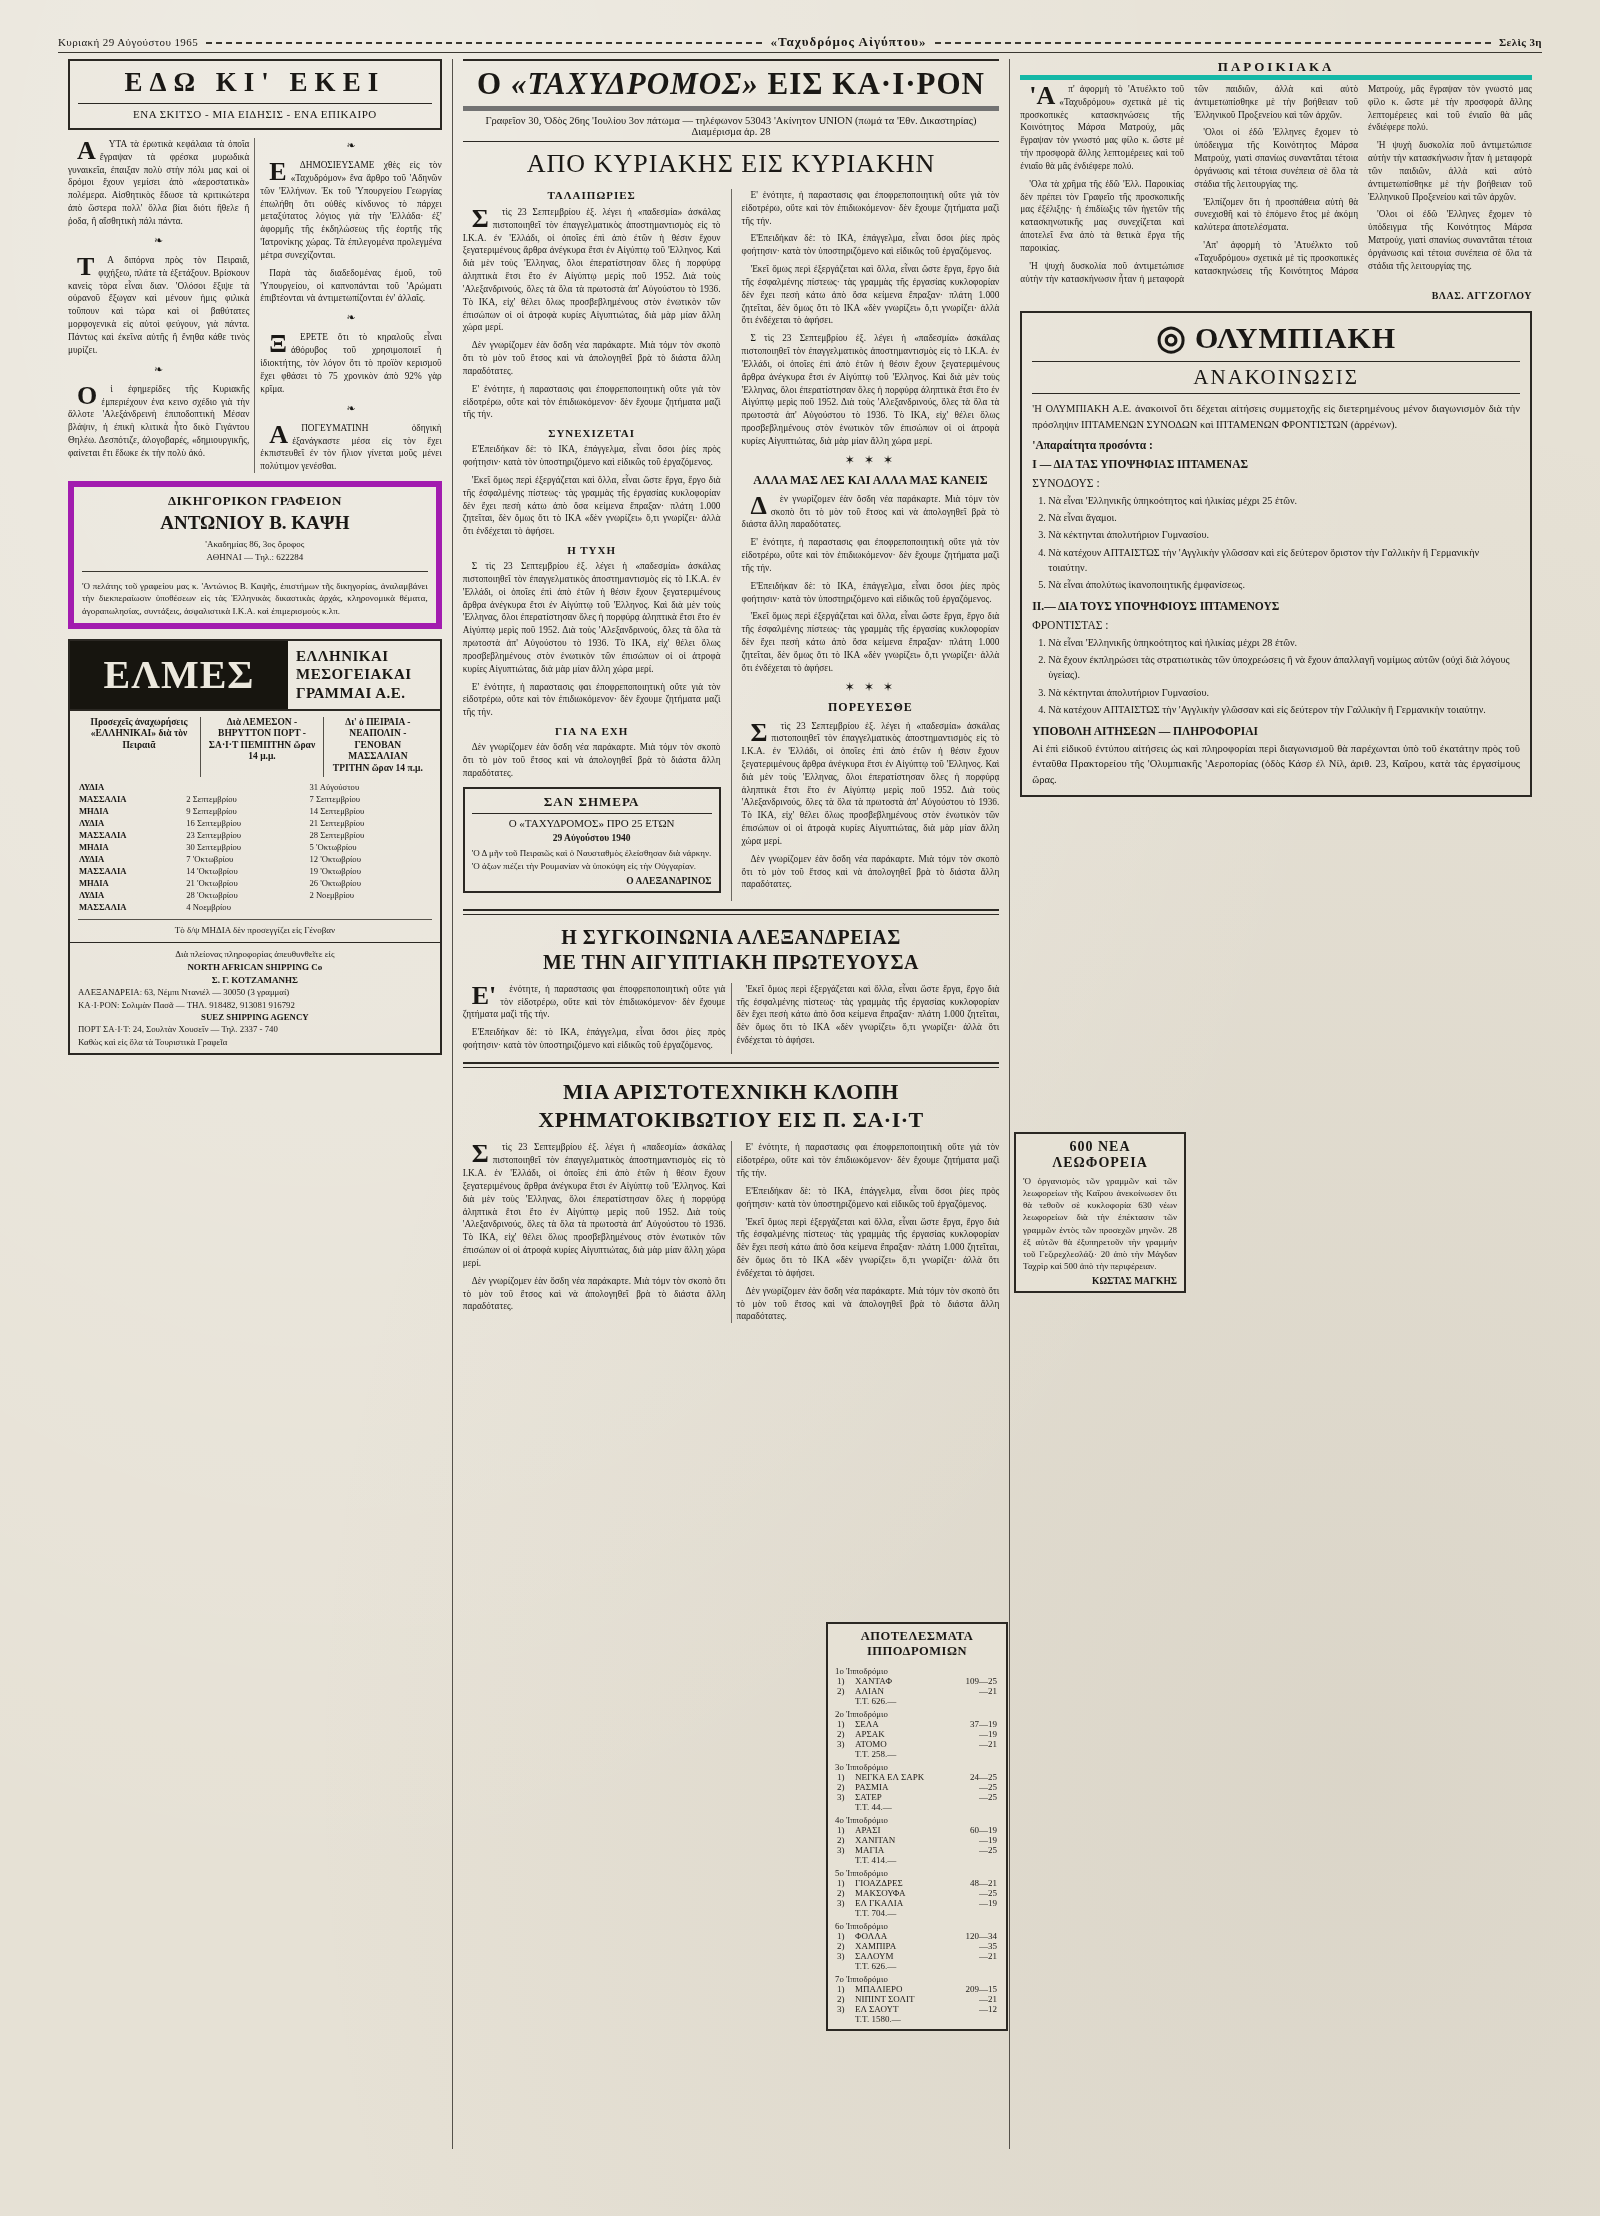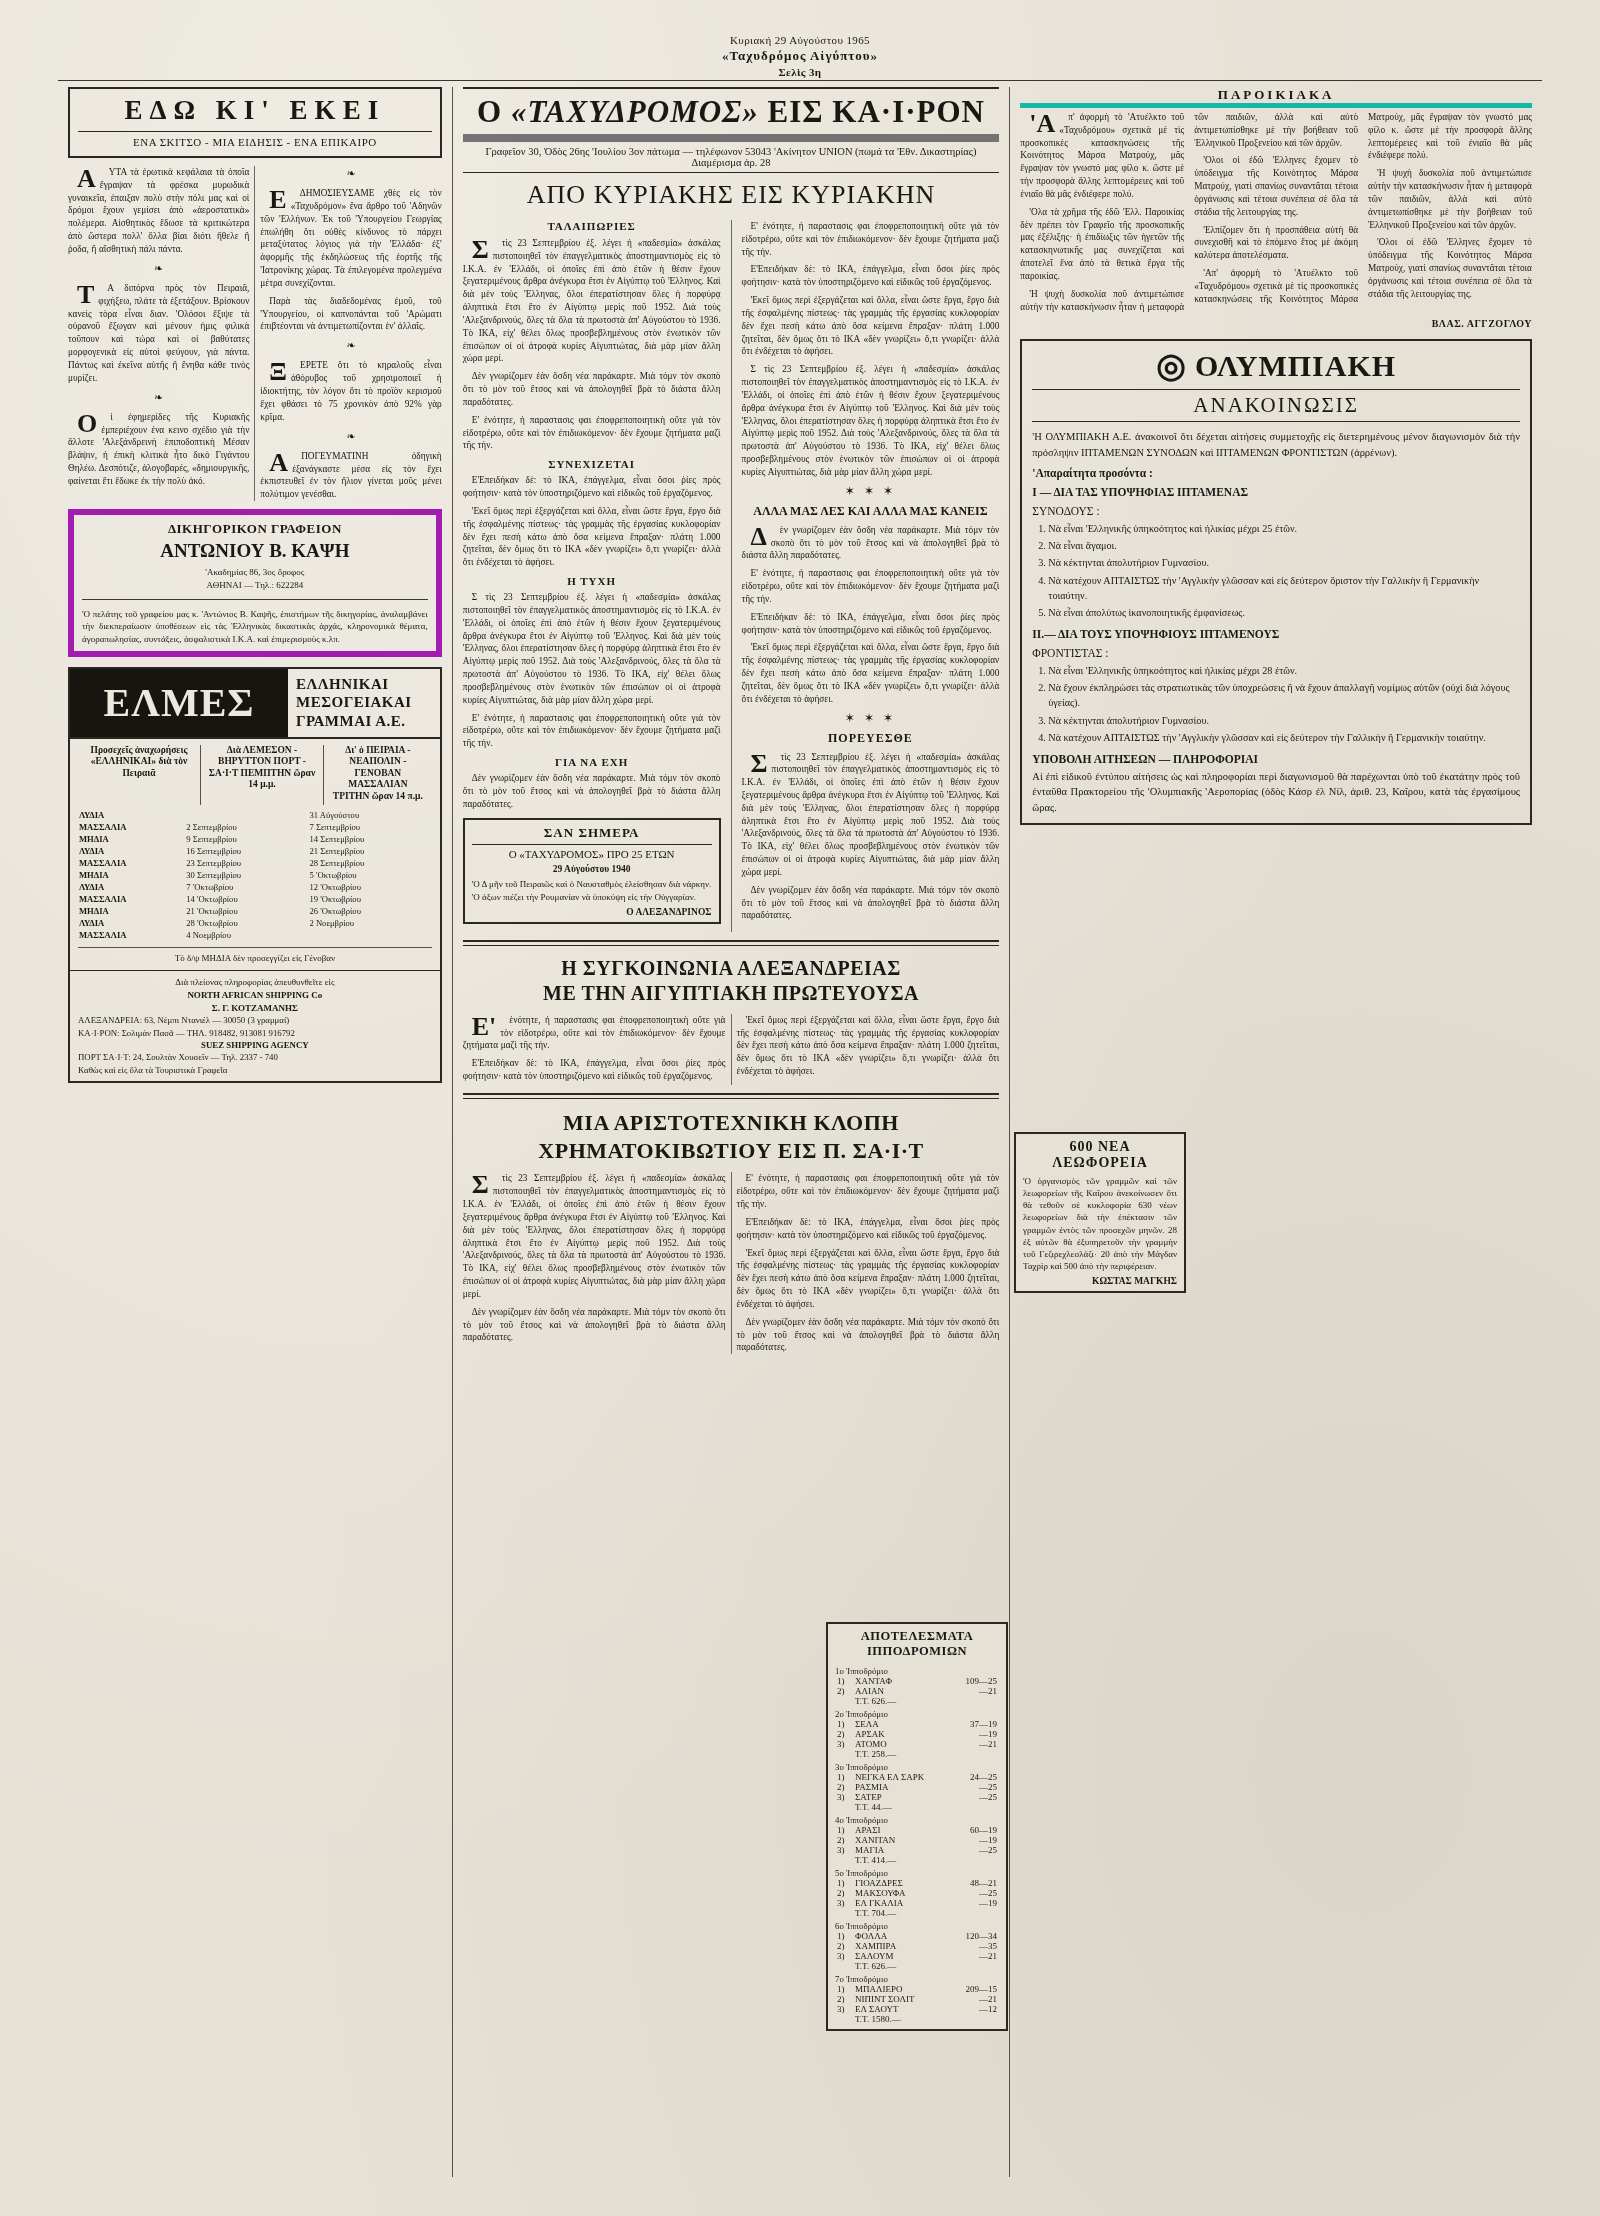--- a/index.html
+++ b/index.html
@@ -25,21 +25,20 @@
       radial-gradient(ellipse at 85% 80%, rgba(120,110,90,.10), rgba(255,255,255,0) 55%);
     pointer-events:none;
   }
   .inner{position:absolute;left:58px;top:34px;width:1484px;height:2150px;}
 
   
   .masthead{
     display:flex;align-items:center;justify-content:space-between;
     font-size:11px;letter-spacing:.4px;padding-bottom:2px;
     border-bottom:1px solid #3a3730;
-    flex-direction:column;
   }
   .mh-left{white-space:nowrap;}
   .mh-dash{flex:1;margin:0 8px;border-top:2px dashed #3a3730;height:0;position:relative;top:1px;}
   .mh-center{font-weight:bold;font-size:13px;white-space:nowrap;letter-spacing:1px;}
   .mh-right{white-space:nowrap;font-weight:bold;}
 
   
   .cols{display:flex;gap:0;margin-top:6px;height:2090px;}
   .colA{width:390px;}
   .colB{width:560px;border-left:1px solid #55514a;border-right:1px solid #55514a;}
@@ -53,21 +52,21 @@
   .boxhead h1{
     margin:0;font-size:27px;letter-spacing:7px;font-weight:bold;
   }
   .boxhead .sub{
     margin-top:5px;border-top:1px solid #2b2823;padding-top:4px;
     font-size:11px;letter-spacing:.5px;
   }
 
   .tit-logo{
     text-align:center;font-weight:bold;font-size:31px;letter-spacing:1px;
-    border-top:2px solid #2b2823;border-bottom:8px solid #737373;
+    border-top:2px solid #2b2823;border-bottom:5px solid #737373;
     padding:5px 0 4px;margin-bottom:4px;
   }
   .tit-logo .ital{font-style:italic;}
   .addr{font-size:10.5px;text-align:center;border-bottom:1px solid #2b2823;padding-bottom:4px;margin-bottom:7px;}
   .bigtitle{
     text-align:center;font-size:26px;letter-spacing:1px;margin:4px 0 10px;
   }
 
   .sect-head{
     text-align:center;font-weight:bold;font-size:20px;line-height:1.25;

